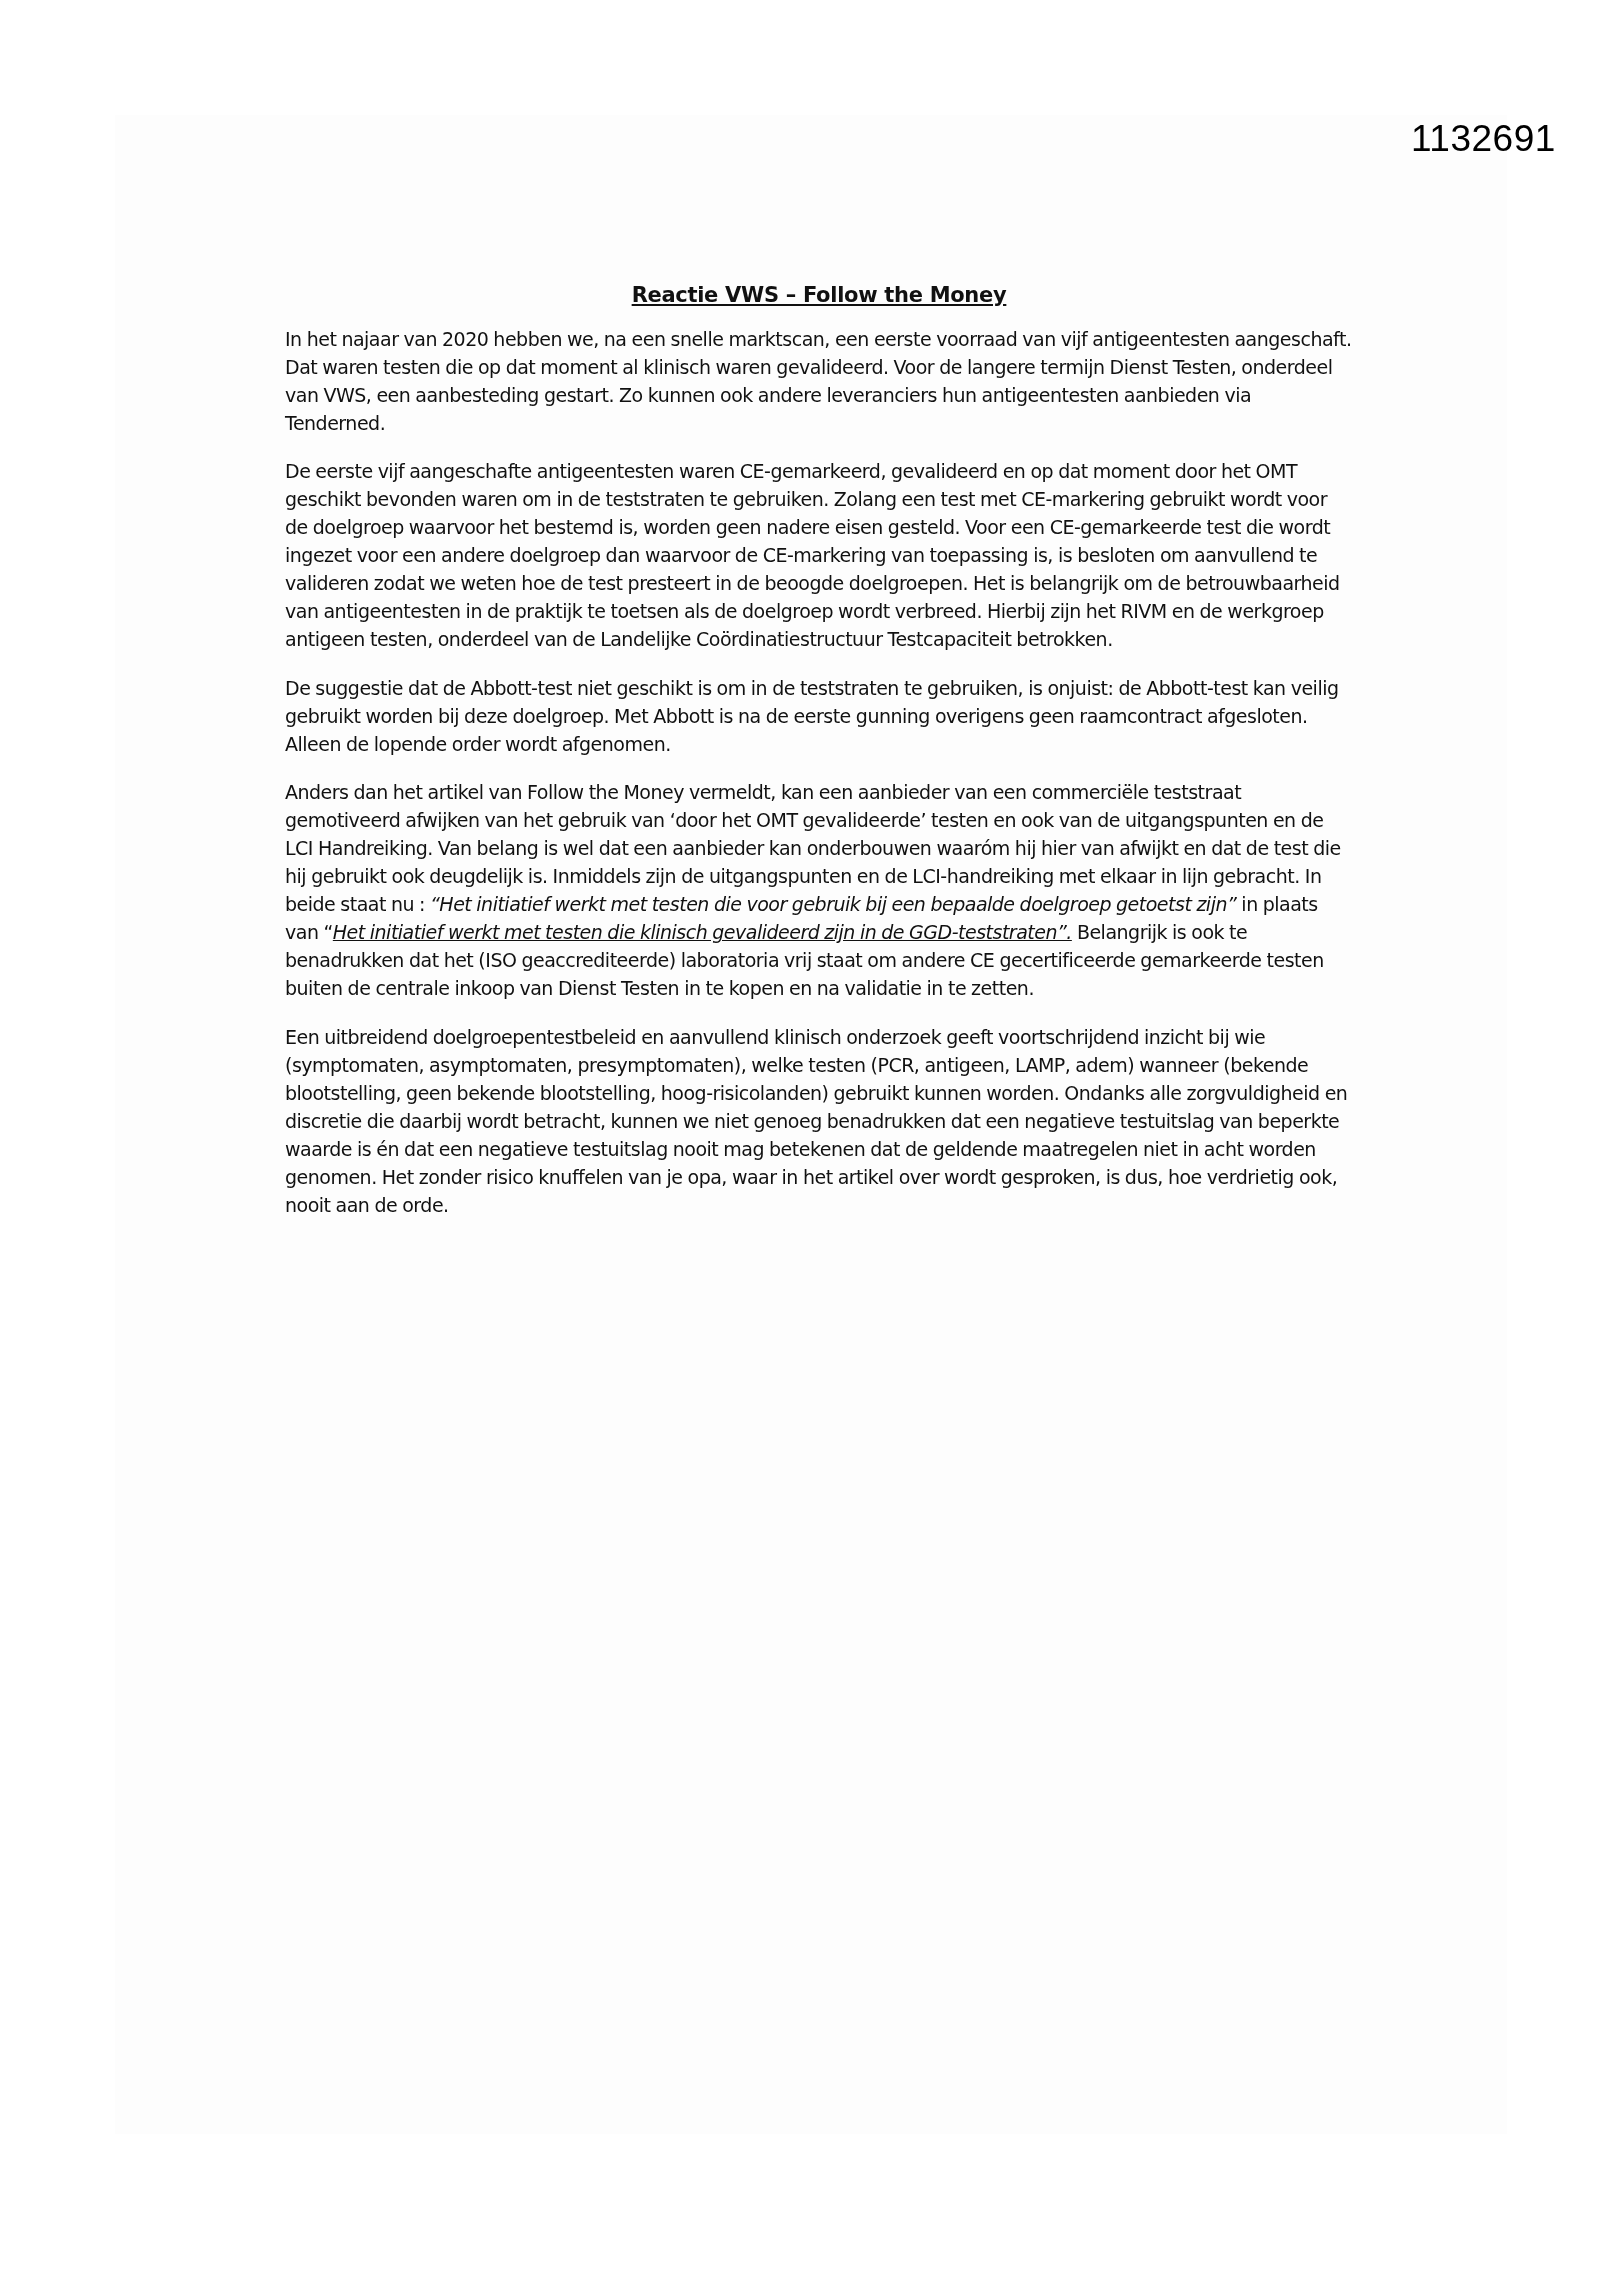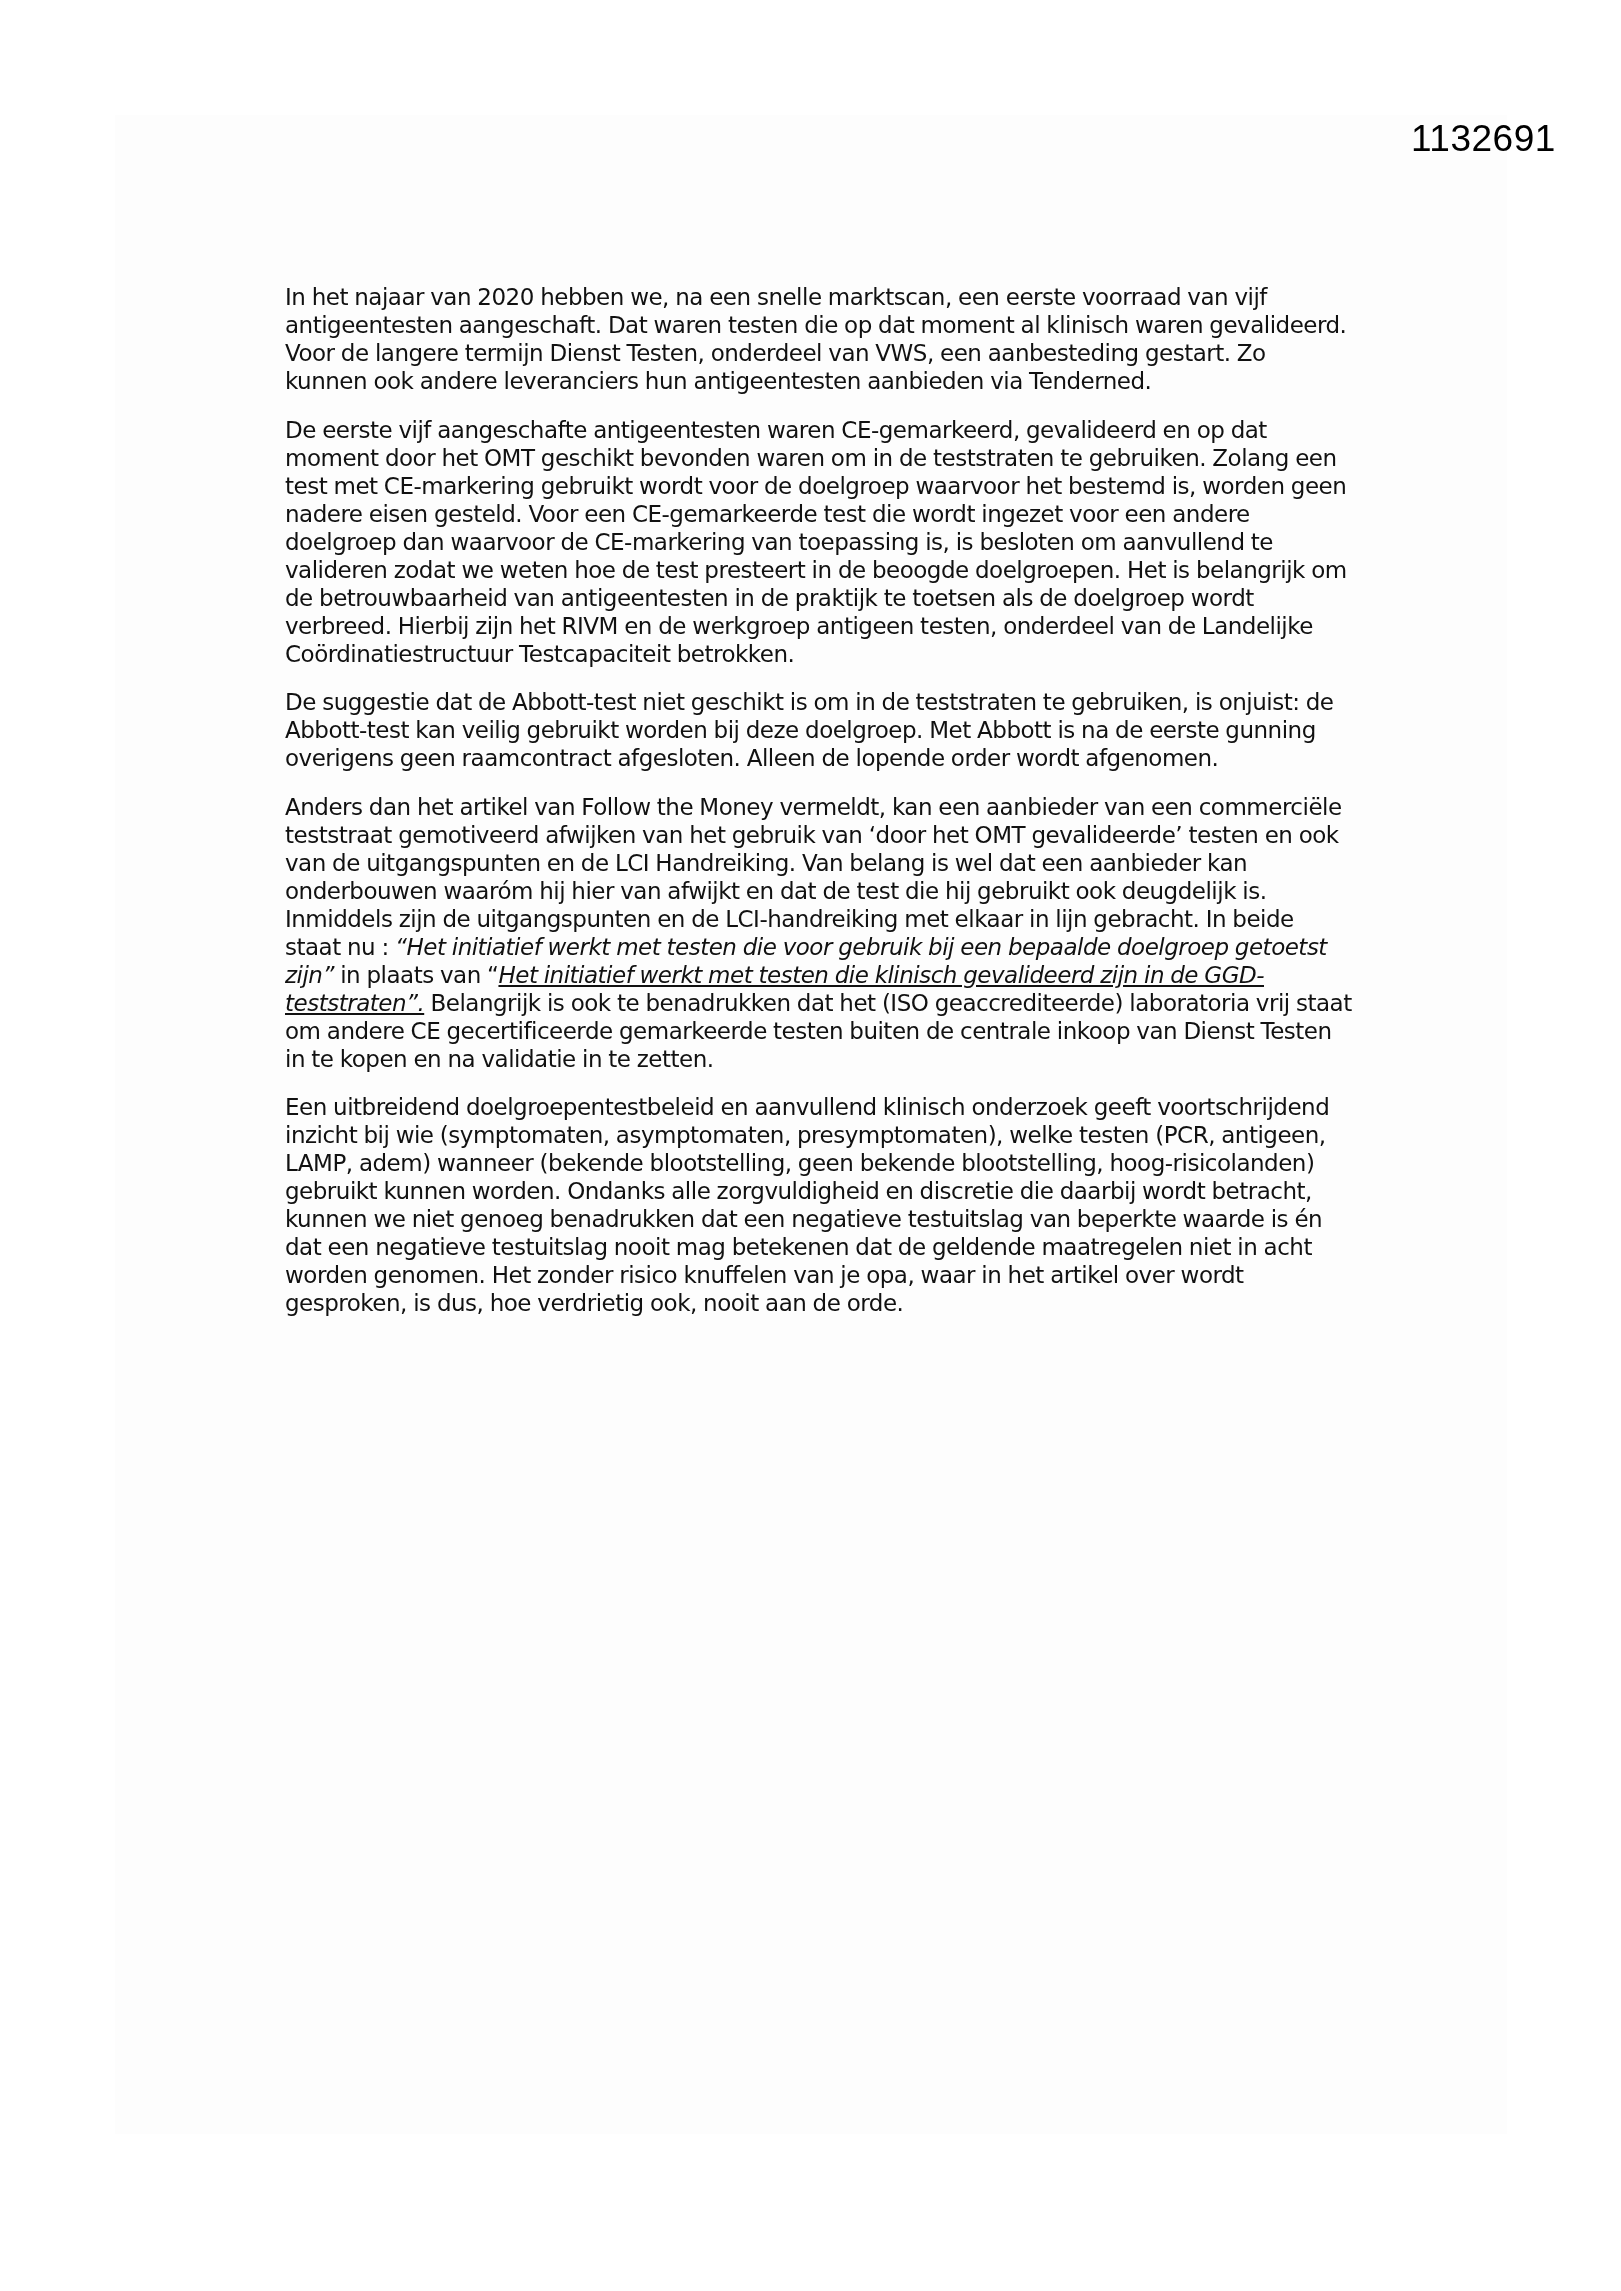--- a/index.html
+++ b/index.html
@@ -42,21 +42,21 @@
     .title {
       text-align: center;
       font-weight: bold;
       font-size: 21px;
       text-decoration: underline;
       margin: 0 0 17.6px 0;
       letter-spacing: -0.3px;
     }
     p {
       margin: 0 0 20.6px 0;
-      font-size: 23px;
+      font-size: 19px;
       line-height: 28px;
       letter-spacing: -0.5px;
       word-spacing: -0.5px;
     }
     .quote {
       font-style: italic;
     }
     .quote-u {
       font-style: italic;
       text-decoration: underline;
@@ -64,20 +64,21 @@
     }
   </style>
 </head>
 <body>
 
 <div class="scan-area"></div>
 
 <div class="doc-id">1132691</div>
 
 <div class="content">
+  <h1 class="title">Reactie VWS – Follow the Money</h1>
 
   <p>In het najaar van 2020 hebben we, na een snelle marktscan, een eerste voorraad van vijf antigeentesten aangeschaft. Dat waren testen die op dat moment al klinisch waren gevalideerd. Voor de langere termijn Dienst Testen, onderdeel van VWS, een aanbesteding gestart. Zo kunnen ook andere leveranciers hun antigeentesten aanbieden via Tenderned.</p>
 
   <p>De eerste  vijf  aangeschafte antigeentesten  waren CE-gemarkeerd,  gevalideerd en op dat moment door het OMT geschikt bevonden waren om in de teststraten te gebruiken.  Zolang een test met CE-markering gebruikt wordt voor de doelgroep waarvoor het bestemd is, worden geen nadere eisen gesteld. Voor een CE-gemarkeerde test die wordt ingezet voor een andere doelgroep dan waarvoor de CE-markering van toepassing is, is besloten om aanvullend te valideren zodat we weten hoe de test presteert in de beoogde doelgroepen. Het is belangrijk om de betrouwbaarheid van antigeentesten in de praktijk te toetsen als de doelgroep  wordt verbreed. Hierbij zijn het RIVM en de werkgroep antigeen testen, onderdeel van de Landelijke Coördinatiestructuur Testcapaciteit betrokken.</p>
 
   <p>De suggestie dat de Abbott-test niet geschikt is om in de teststraten te gebruiken, is onjuist: de Abbott-test kan veilig gebruikt worden bij deze doelgroep. Met Abbott is na de eerste gunning overigens geen raamcontract afgesloten. Alleen de lopende order wordt afgenomen.</p>
 
   <p>
     <span>Anders dan het artikel van Follow the Money vermeldt, kan een aanbieder van een commerciële teststraat gemotiveerd afwijken van het gebruik van ‘door het OMT gevalideerde’ testen en ook van de uitgangspunten en de LCI Handreiking. Van belang is wel dat een aanbieder kan onderbouwen waaróm hij hier van afwijkt en dat de test die hij gebruikt ook deugdelijk is. Inmiddels zijn de uitgangspunten en de LCI-handreiking met elkaar in lijn gebracht. In beide staat nu : </span><span class="quote">“Het initiatief werkt met testen die voor gebruik bij een bepaalde doelgroep getoetst zijn”</span><span> in plaats van “</span><span class="quote-u">Het initiatief werkt met testen die klinisch gevalideerd zijn in de GGD-teststraten”.</span><span> Belangrijk is ook te benadrukken dat het (ISO geaccrediteerde) laboratoria vrij staat om andere CE gecertificeerde gemarkeerde testen buiten de centrale inkoop van Dienst Testen in te kopen en na validatie in te zetten.</span>
   </p>

